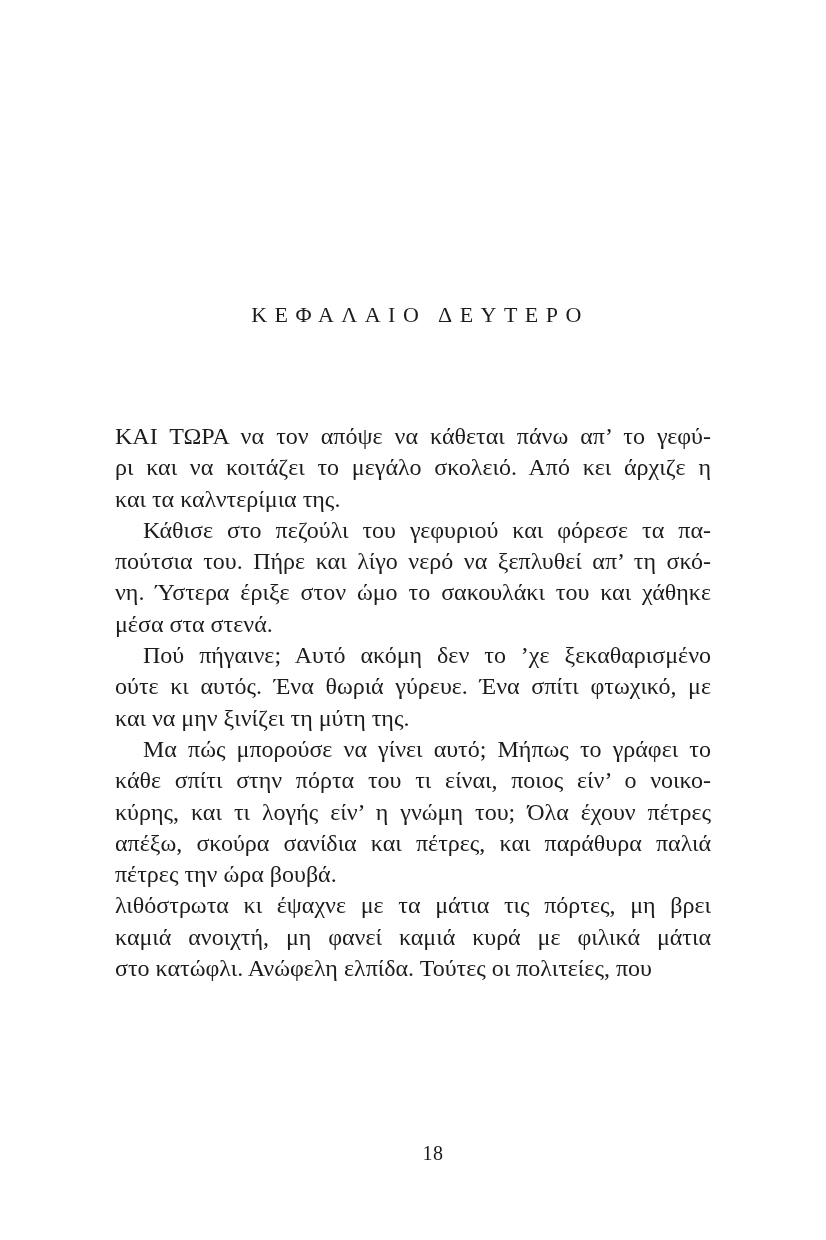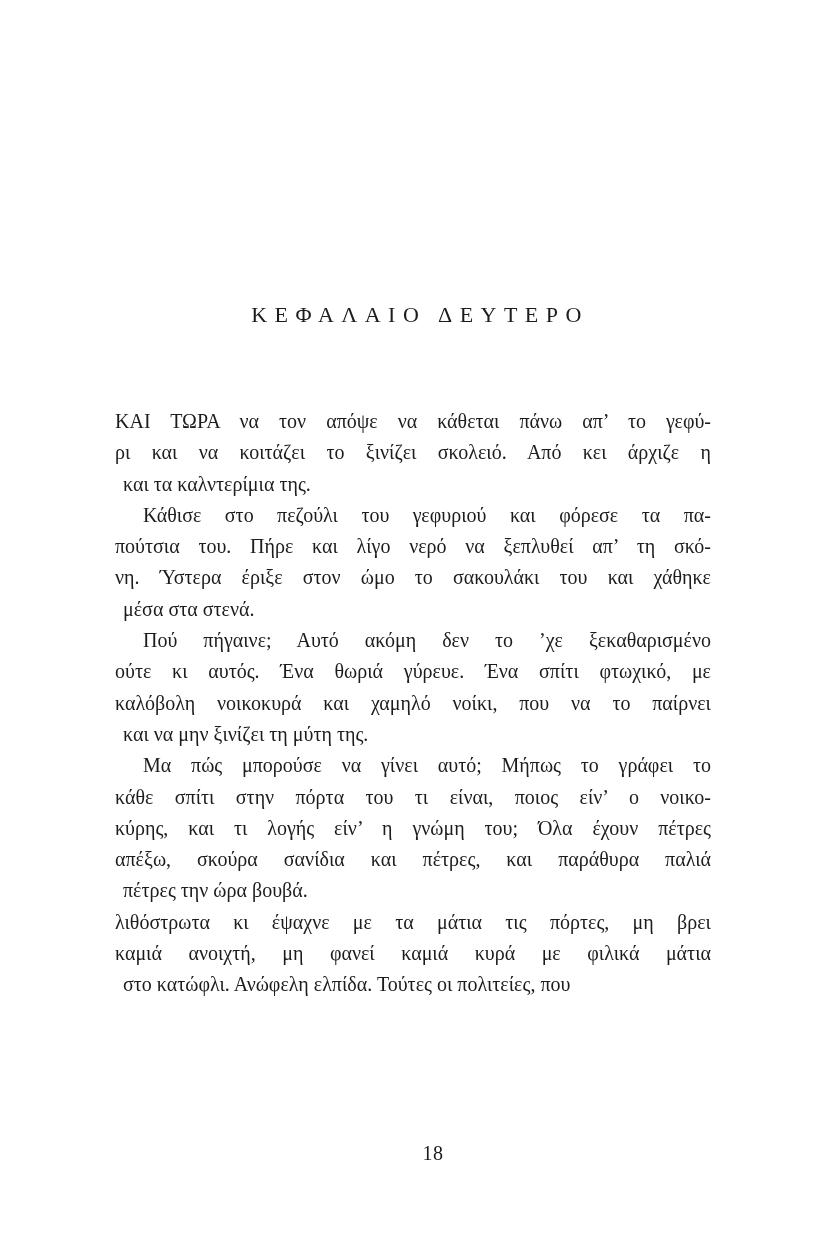--- a/index.html
+++ b/index.html
@@ -21,37 +21,36 @@
     left: 0;
     width: 100%;
     text-align: center;
     font-size: 22px;
     letter-spacing: 0.34em;
     white-space: nowrap;
     margin-left: 7px;
   }
   .body-text {
     position: absolute;
-    top: 406px;
+    top: 421px;
     left: 115px;
     width: 596px;
-    font-size: 20px;
+    font-size: 24px;
     line-height: 31.3px;
   }
   .paragraph {
     margin: 0;
     padding: 0;
   }
   .text-line {
     text-align: justify;
     text-align-last: justify;
   }
   .text-line.last-line {
     text-align-last: left;
-    margin-left: 8px;
   }
   .text-line.first-indent {
     text-indent: 28px;
   }
   .page-number {
     position: absolute;
     top: 1142px;
     left: 0;
     width: 100%;
     text-align: center;
@@ -62,33 +61,32 @@
 </style>
 </head>
 <body>
 
 <div class="page">
   <div class="chapter-title">ΚΕΦΑΛΑΙΟ ΔΕΥΤΕΡΟ</div>
 
   <div class="body-text">
       <div class="paragraph">
         <div class="text-line">ΚΑΙ ΤΩΡΑ να τον απόψε να κάθεται πάνω απ’ το γεφύ-</div>
-        <div class="text-line">ρι και να κοιτάζει το ξινίζει σκολειό. Από κει άρχιζε η</div>
+        <div class="text-line">ρι και να κοιτάζει το μεγάλο σκολειό. Από κει άρχιζε η</div>
         <div class="text-line last-line">και τα καλντερίμια της.</div>
       </div>
       <div class="paragraph">
         <div class="text-line first-indent">Κάθισε στο πεζούλι του γεφυριού και φόρεσε τα πα-</div>
         <div class="text-line">πούτσια του. Πήρε και λίγο νερό να ξεπλυθεί απ’ τη σκό-</div>
         <div class="text-line">νη. Ύστερα έριξε στον ώμο το σακουλάκι του και χάθηκε</div>
         <div class="text-line last-line">μέσα στα στενά.</div>
       </div>
       <div class="paragraph">
         <div class="text-line first-indent">Πού πήγαινε; Αυτό ακόμη δεν το ’χε ξεκαθαρισμένο</div>
         <div class="text-line">ούτε κι αυτός. Ένα θωριά γύρευε. Ένα σπίτι φτωχικό, με</div>
-        <div class="text-line">καλόβολη νοικοκυρά και χαμηλό νοίκι, που να το παίρνει</div>
         <div class="text-line last-line">και να μην ξινίζει τη μύτη της.</div>
       </div>
       <div class="paragraph">
         <div class="text-line first-indent">Μα πώς μπορούσε να γίνει αυτό; Μήπως το γράφει το</div>
         <div class="text-line">κάθε σπίτι στην πόρτα του τι είναι, ποιος είν’ ο νοικο-</div>
         <div class="text-line">κύρης, και τι λογής είν’ η γνώμη του; Όλα έχουν πέτρες</div>
         <div class="text-line">απέξω, σκούρα σανίδια και πέτρες, και παράθυρα παλιά</div>
         <div class="text-line last-line">πέτρες την ώρα βουβά.</div>
       </div>
       <div class="paragraph">

